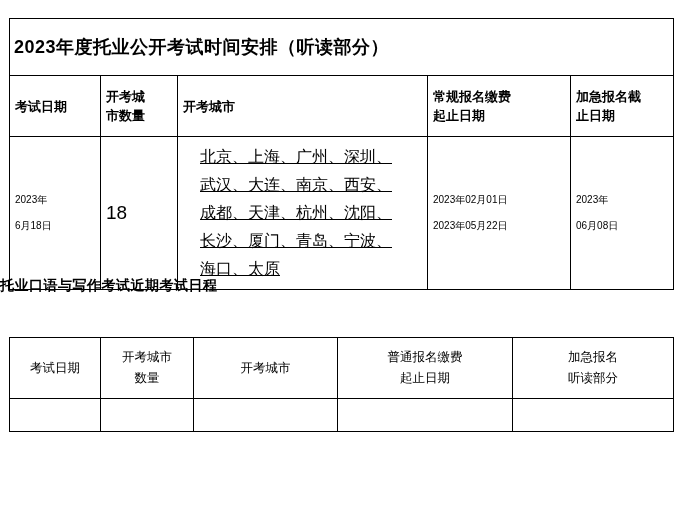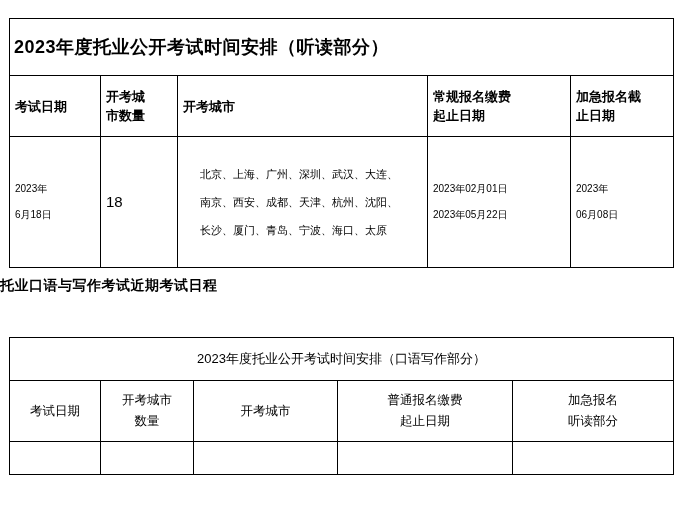--- a/index.html
+++ b/index.html
@@ -46,26 +46,27 @@
     font-weight: bold;
     line-height: 19px;
     height: 52px;
   }
   .t1 .cell {
     font-size: 10px;
     line-height: 26px;
     height: 118px;
   }
   .t1 .cell-cities {
-    font-size: 11px;
+    font-size: 16px;
     line-height: 28px;
     padding: 6px 22px;
+    text-decoration: underline;
   }
   .t1 .num {
-    font-size: 15px;
+    font-size: 19px;
     border-radius: 16px;
   }
 
   
   .mid-heading {
     position: absolute;
     left: 0;
     top: 277px;
     width: 681px;
     font-size: 14px;
@@ -163,23 +164,20 @@
   <table class="t2">
     <colgroup>
       <col style="width:91px">
       <col style="width:93px">
       <col style="width:144px">
       <col style="width:175px">
       <col style="width:161px">
     </colgroup>
     <tbody>
       <tr>
-        <td class="title" colspan="5">2023年度托业公开考试时间安排（口语写作部分）</td>
-      </tr>
-      <tr>
         <td class="hdr">考试日期</td>
         <td class="hdr">
           <div>开考城市</div>
           <div>数量</div>
         </td>
         <td class="hdr">开考城市</td>
         <td class="hdr">
           <div>普通报名缴费</div>
           <div>起止日期</div>
         </td>

